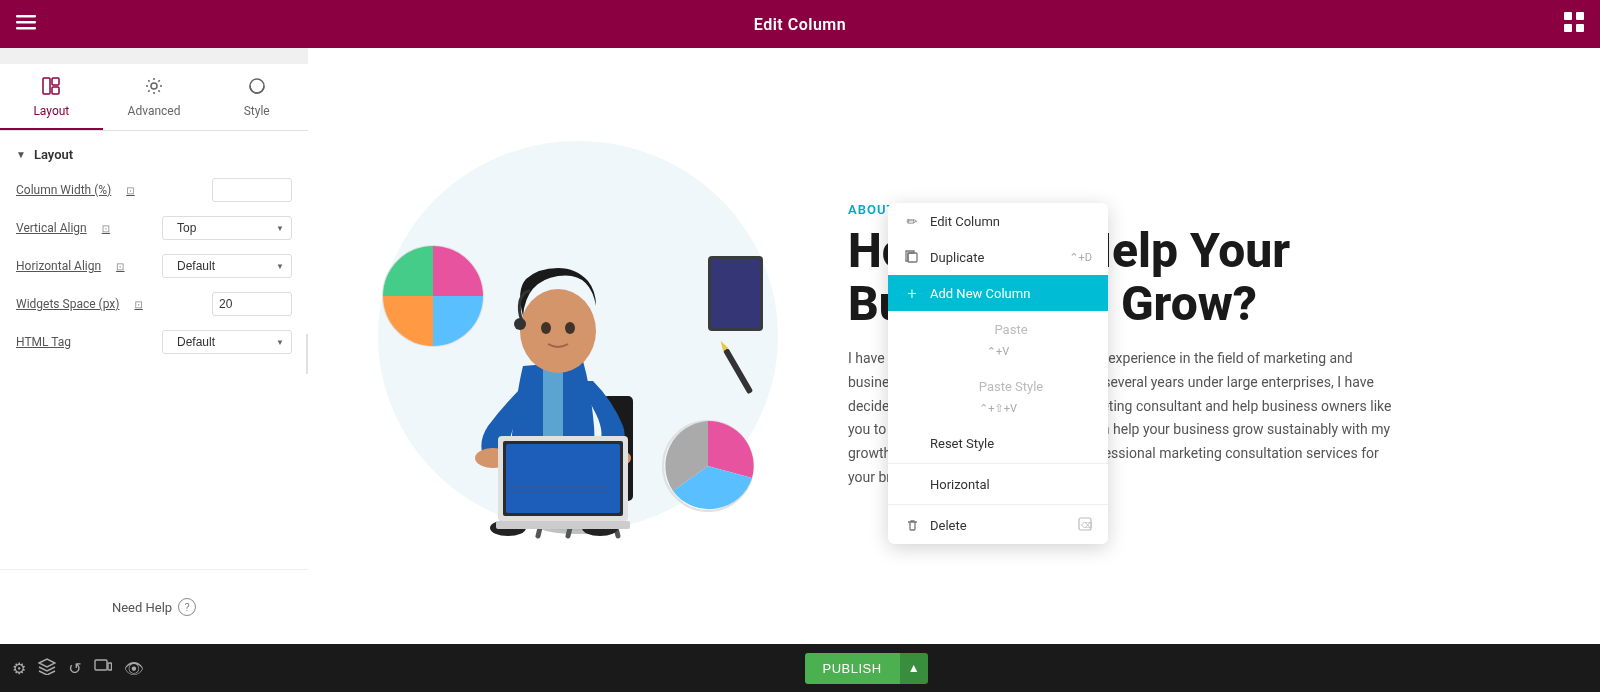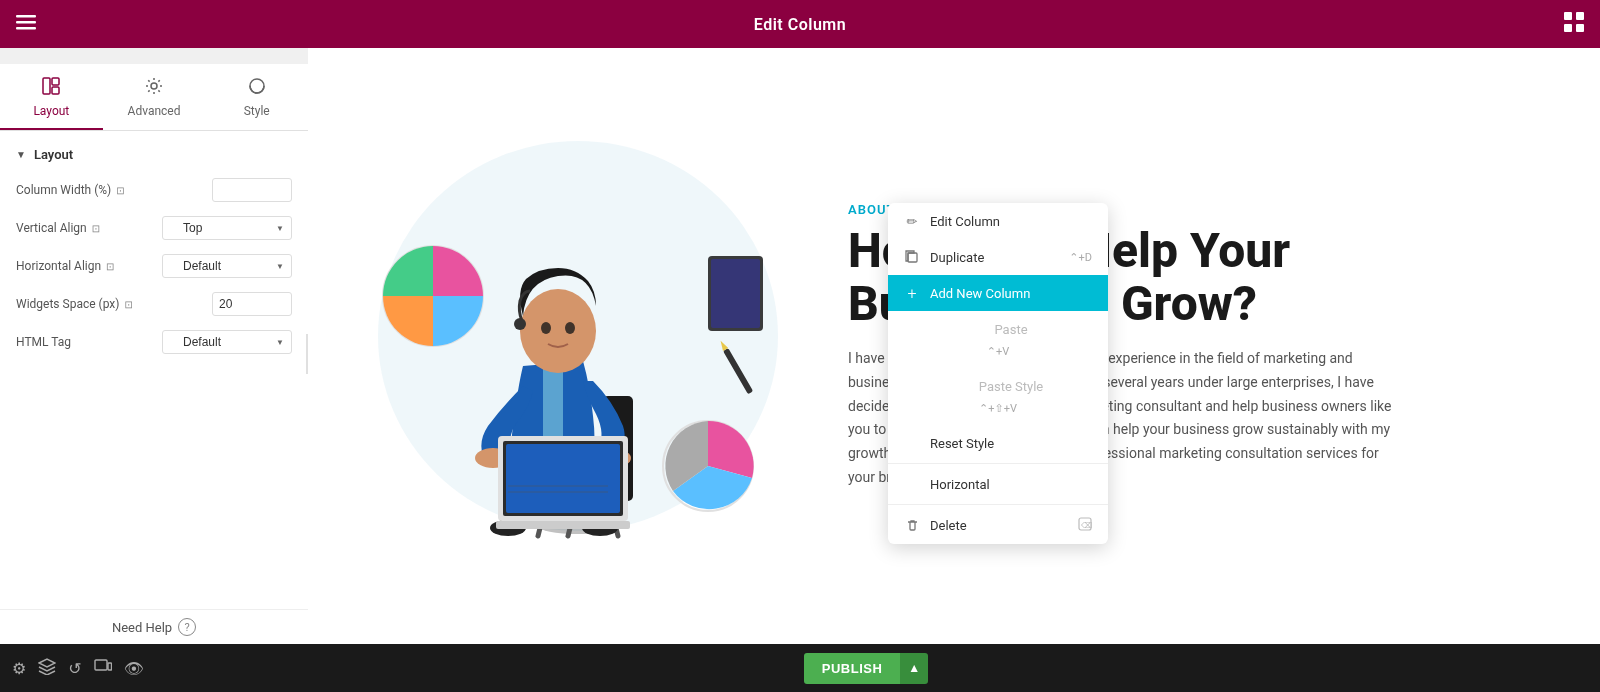--- a/index.html
+++ b/index.html
@@ -71,22 +71,23 @@
       display: flex;
       align-items: center;
       margin-bottom: 14px;
       justify-content: space-between;
     }
     .field-label {
       font-size: 12px;
       color: #555;
       display: flex;
       align-items: center;
-      gap: 5px;
+      gap: 15px;
       flex: 1;
+      text-decoration: underline;
     }
     .field-label-icon { font-size: 10px; color: #888; }
     .field-input {
       width: 80px;
       border: 1px solid #ddd;
       border-radius: 3px;
       padding: 4px 6px;
       font-size: 12px;
       color: #333;
       background: #fff;
@@ -102,31 +103,31 @@
       position: absolute;
       right: 8px;
       top: 50%;
       transform: translateY(-50%);
       pointer-events: none;
     }
     .select-wrapper select {
       width: 100%;
       border: 1px solid #ddd;
       border-radius: 3px;
-      padding: 4px 24px 4px 20px;
+      padding: 4px 24px 4px 14px;
       font-size: 12px;
       color: #333;
       background: #fff;
       appearance: none;
       -webkit-appearance: none;
     }
 
     
     .need-help {
-      padding: 8px;
+      padding: 28px;
       display: flex;
       align-items: center;
       justify-content: center;
       gap: 6px;
       color: #555;
       font-size: 13px;
       border-top: 1px solid #eee;
       margin-top: auto;
     }
     .help-circle {
@@ -262,21 +263,21 @@
       flex-shrink: 0;
     }
     .toolbar-left { display: flex; align-items: center; gap: 12px; }
     .toolbar-icon { color: #aaa; font-size: 16px; cursor: pointer; }
     .publish-btn {
       background: #4caf50;
       color: white;
       border: none;
       padding: 8px 18px;
       font-size: 13px;
-      font-weight: 700;
+      font-weight: 400;
       border-radius: 3px 0 0 3px;
       cursor: pointer;
       letter-spacing: 0.5px;
     }
     .publish-arrow {
       background: #388e3c;
       color: white;
       border: none;
       padding: 8px 8px;
       font-size: 12px;

